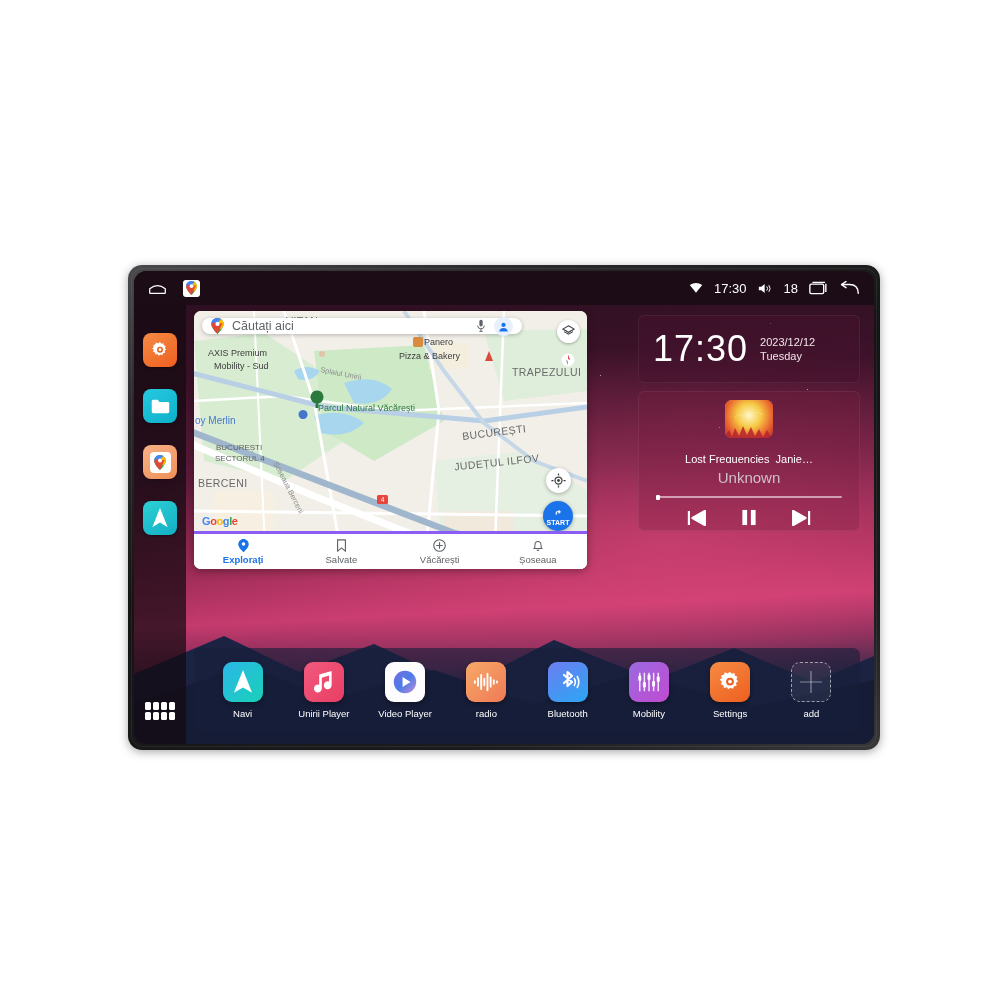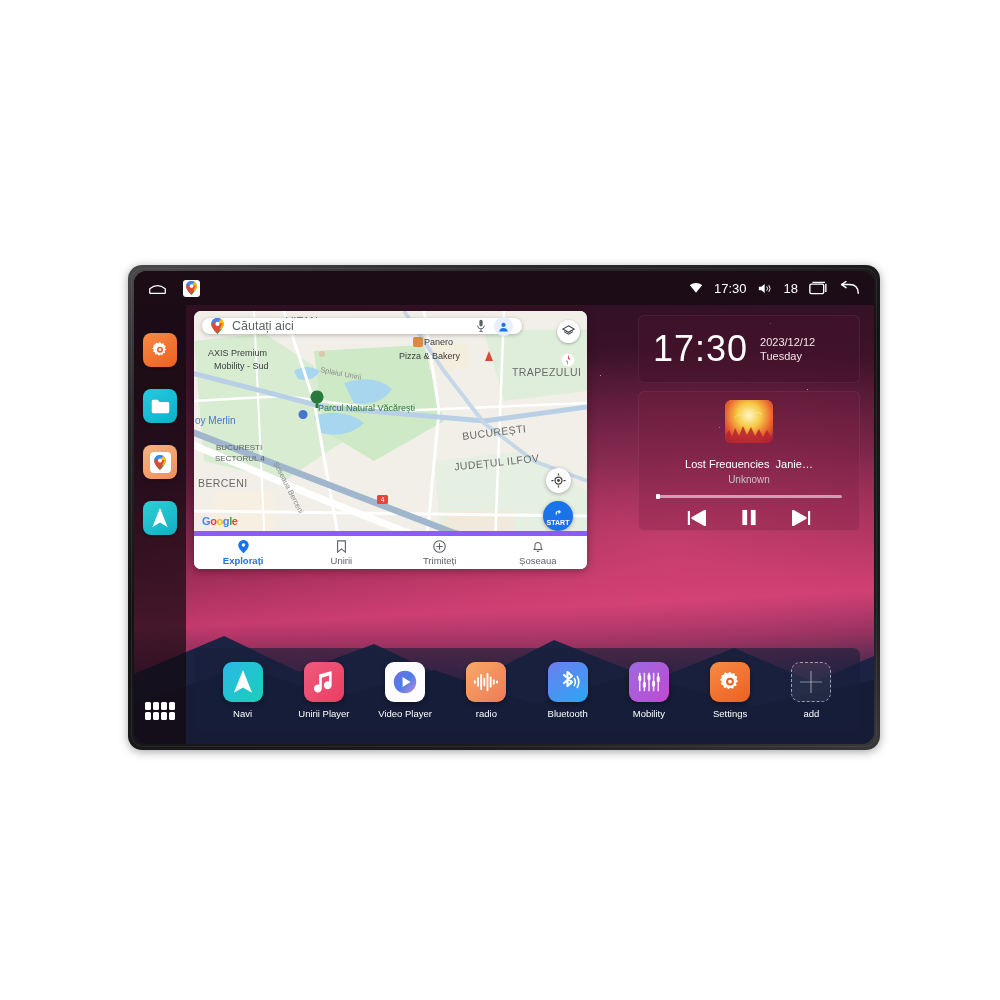--- a/index.html
+++ b/index.html
@@ -129,21 +129,21 @@
   }
   #startbtn span{ color:#fff; font-size:7px; font-weight:bold; margin-top:-1px; }
 
   #googlelogo{
     position:absolute; left:8px; bottom:42px; font-size:11px; font-weight:bold;
     letter-spacing:-.4px; z-index:6;
   }
 
   #mapnav{
     position:absolute; left:0; right:0; bottom:0; height:38px; background:#fff;
-    display:flex; align-items:center; z-index:7; border-top:5px solid #8b5cf6;
+    display:flex; align-items:center; z-index:7; border-top:3px solid #8b5cf6;
   }
   .navitem{ flex:1; display:flex; flex-direction:column; align-items:center; gap:2px; }
   .navitem .nlbl{ font-size:9.5px; color:#5f6368; }
   .navitem.active .nlbl{ color:#1a73e8; font-weight:bold; }
 
   
   #rightcol{
     position:absolute; right:14px; top:44px; width:222px; z-index:12;
     display:flex; flex-direction:column; gap:8px;
   }
@@ -161,21 +161,21 @@
     background:rgba(120,30,62,.30); border:1px solid rgba(255,255,255,.06);
     display:flex; flex-direction:column; align-items:center; padding-top:8px;
   }
   #albumart{
     width:48px;height:48px;border-radius:7px; overflow:hidden;
     background:linear-gradient(135deg,#f2c14b 0%,#f59a3c 35%,#e0502f 70%,#9c2040 100%);
     position:relative;
   }
   #songtitle{ color:#fff; font-size:11px; margin-top:15px; max-width:200px;
     overflow:hidden; text-overflow:ellipsis; white-space:nowrap; }
-  #songartist{ color:#cfc0c8; font-size:10px; margin-top:6px; }
+  #songartist{ color:#cfc0c8; font-size:15px; margin-top:6px; }
   #progress{ width:186px; height:3px; background:rgba(255,255,255,.55); border-radius:2px;
     margin-top:10px; position:relative; }
   #progress i{ position:absolute; left:0; top:-1px; width:4px;height:5px; background:#fff; border-radius:1px;}
   #mcontrols{ display:flex; align-items:center; gap:34px; margin-top:11px; }
 
   
   #dock{
     position:absolute; left:60px; right:14px; bottom:12px; height:84px;
     background:rgba(22,30,58,.62); border-radius:7px;
     display:flex; align-items:center; justify-content:space-around; padding:0 8px; z-index:12;
@@ -435,28 +435,28 @@
           <svg width="11" height="13" viewBox="0 0 12 15">
               <path d="M6 0 C2.7 0 0 2.7 0 6 C0 10.5 6 15 6 15 C6 15 12 10.5 12 6 C12 2.7 9.3 0 6 0 Z" fill="#1a73e8"></path>
               <circle cx="6" cy="5.8" r="2" fill="#fff"></circle>
             </svg>
           <span class="nlbl">Explorați</span>
         </div>
         <div class="navitem">
           <svg width="11" height="13" viewBox="0 0 12 15">
               <path d="M1.5 1 L10.5 1 L10.5 14 L6 10.3 L1.5 14 Z" fill="none" stroke="#5f6368" stroke-width="1.3"></path>
             </svg>
-          <span class="nlbl">Unirii</span>
+          <span class="nlbl">Salvate</span>
         </div>
         <div class="navitem">
           <svg width="13" height="13" viewBox="0 0 14 14">
               <circle cx="7" cy="7" r="6.2" fill="none" stroke="#5f6368" stroke-width="1.2"></circle>
               <path d="M7 3.6 L7 10.4 M3.6 7 L10.4 7" stroke="#5f6368" stroke-width="1.2"></path>
             </svg>
-          <span class="nlbl">Trimiteți</span>
+          <span class="nlbl">Văcărești</span>
         </div>
         <div class="navitem">
           <svg width="12" height="13" viewBox="0 0 13 15">
               <path d="M2 11 L11 11 C9.8 10 10 8.5 10 6.5 A3.5 3.5 0 0 0 3 6.5 C3 8.5 3.2 10 2 11 Z" fill="none" stroke="#5f6368" stroke-width="1.2"></path>
               <path d="M5.2 12.4 a1.5 1.5 0 0 0 2.6 0" fill="none" stroke="#5f6368" stroke-width="1.2"></path>
             </svg>
           <span class="nlbl">Șoseaua</span>
         </div>
       </div>
     </div>

